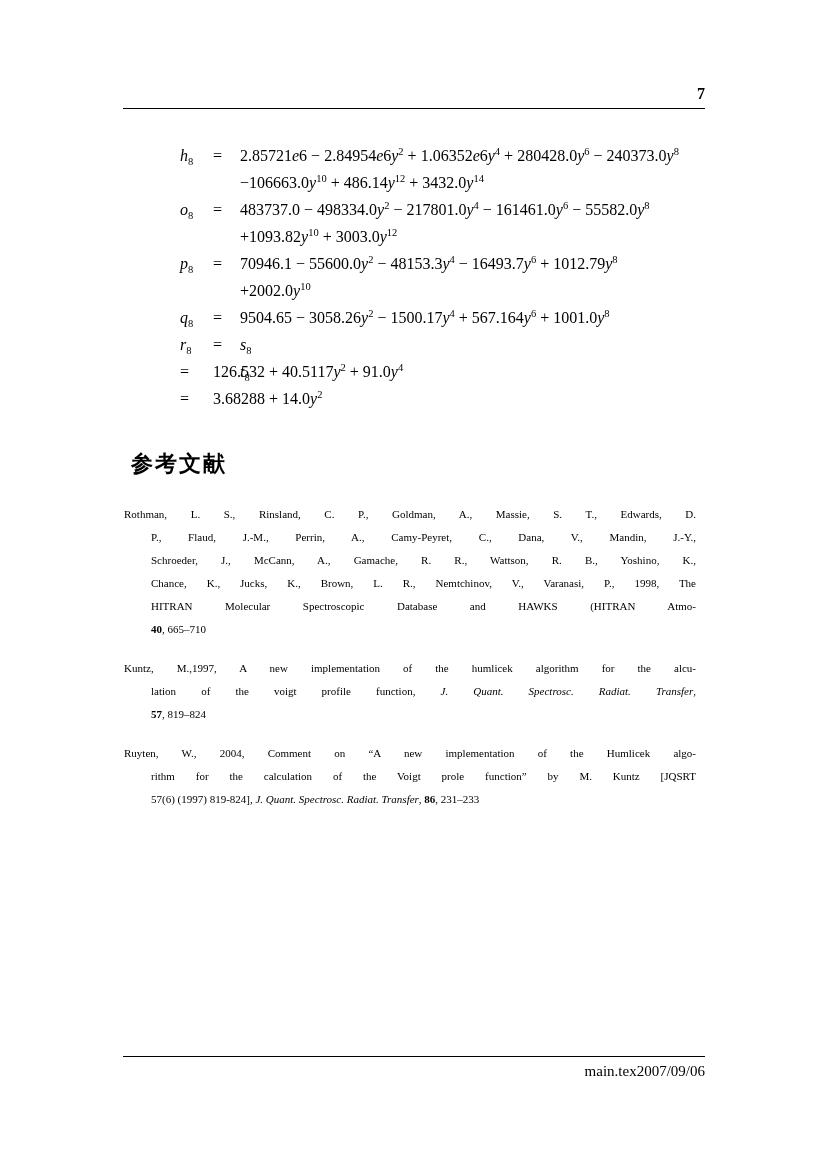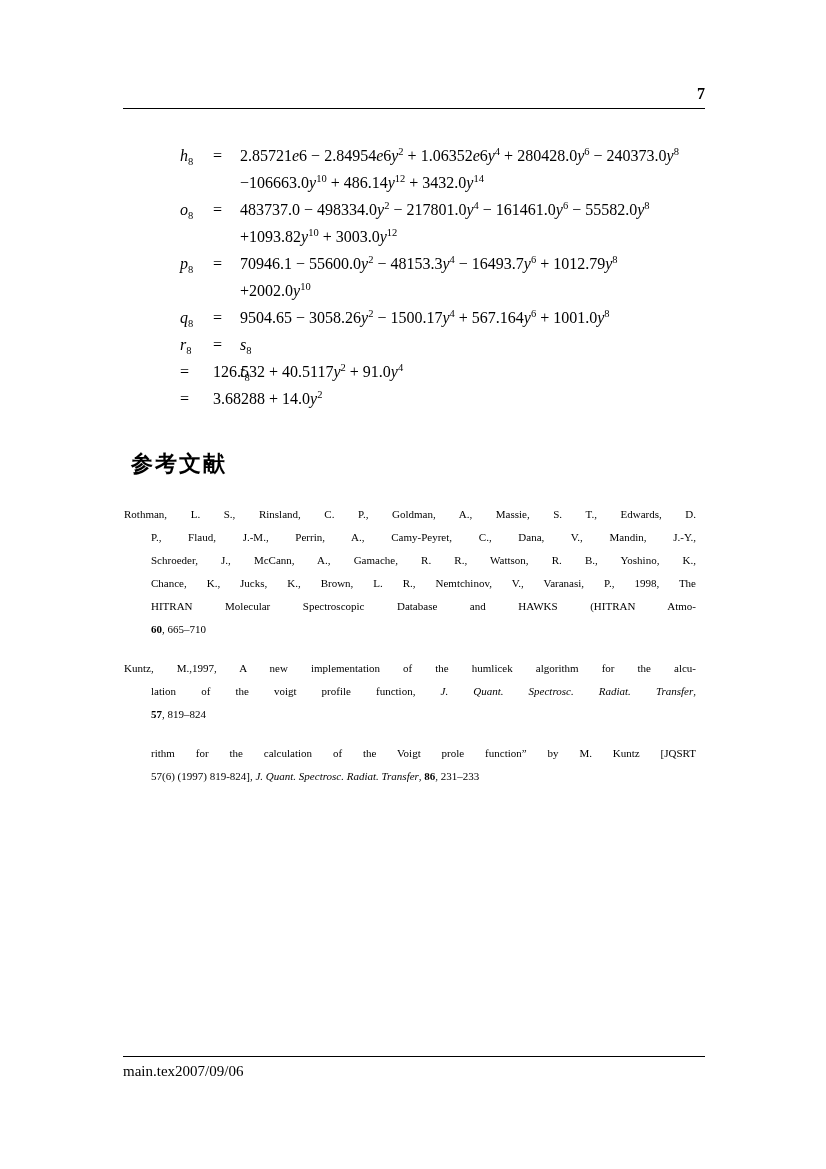--- a/index.html
+++ b/index.html
@@ -88,21 +88,21 @@
 
   
   .footer {
     position: absolute;
     left: 123px;
     top: 1056px;
     width: 582px;
     border-top: 1px solid #000;
     padding-top: 5px;
     display: flex;
-    justify-content: flex-start;
+    justify-content: flex-end;
     font-size: 15px;
     line-height: 19px;
   }
 </style>
 </head>
 <body>
 
 <div class="page">
 
   <div class="header">
@@ -143,28 +143,29 @@
 
   <h2 class="refs-heading">参考文献</h2>
 
   <div class="references" id="references">
       <div class="reference-entry">
         <div class="ref-line first"><span>Rothman, L. S., Rinsland, C. P., Goldman, A., Massie, S. T., Edwards, D.</span></div>
         <div class="ref-line"><span>P., Flaud, J.-M., Perrin, A., Camy-Peyret, C., Dana, V., Mandin, J.-Y.,</span></div>
         <div class="ref-line"><span>Schroeder, J., McCann, A., Gamache, R. R., Wattson, R. B., Yoshino, K.,</span></div>
         <div class="ref-line"><span>Chance, K., Jucks, K., Brown, L. R., Nemtchinov, V., Varanasi, P., 1998, The</span></div>
         <div class="ref-line"><span>HITRAN Molecular Spectroscopic Database and HAWKS (HITRAN Atmo-</span></div>
-        <div class="ref-line last"><span class="bf">60</span><span>, 665–710</span></div>
+        <div class="ref-line last"><span class="bf">40</span><span>, 665–710</span></div>
       </div>
       <div class="reference-entry">
         <div class="ref-line first"><span>Kuntz, M.,1997, A new implementation of the humlicek algorithm for the alcu-</span></div>
         <div class="ref-line"><span>lation of the voigt profile function, </span><span class="it">J. Quant. Spectrosc. Radiat. Transfer</span><span>,</span></div>
         <div class="ref-line last"><span class="bf">57</span><span>, 819–824</span></div>
       </div>
       <div class="reference-entry">
+        <div class="ref-line first"><span>Ruyten, W., 2004, Comment on “A new implementation of the Humlicek algo-</span></div>
         <div class="ref-line"><span>rithm for the calculation of the Voigt prole function” by M. Kuntz [JQSRT</span></div>
         <div class="ref-line last"><span>57(6) (1997) 819-824], </span><span class="it">J. Quant. Spectrosc. Radiat. Transfer</span><span>, </span><span class="bf">86</span><span>, 231–233</span></div>
       </div>
     </div>
 
   <div class="footer">
     <span>main.tex</span>
     <span>2007/09/06</span>
   </div>
 

